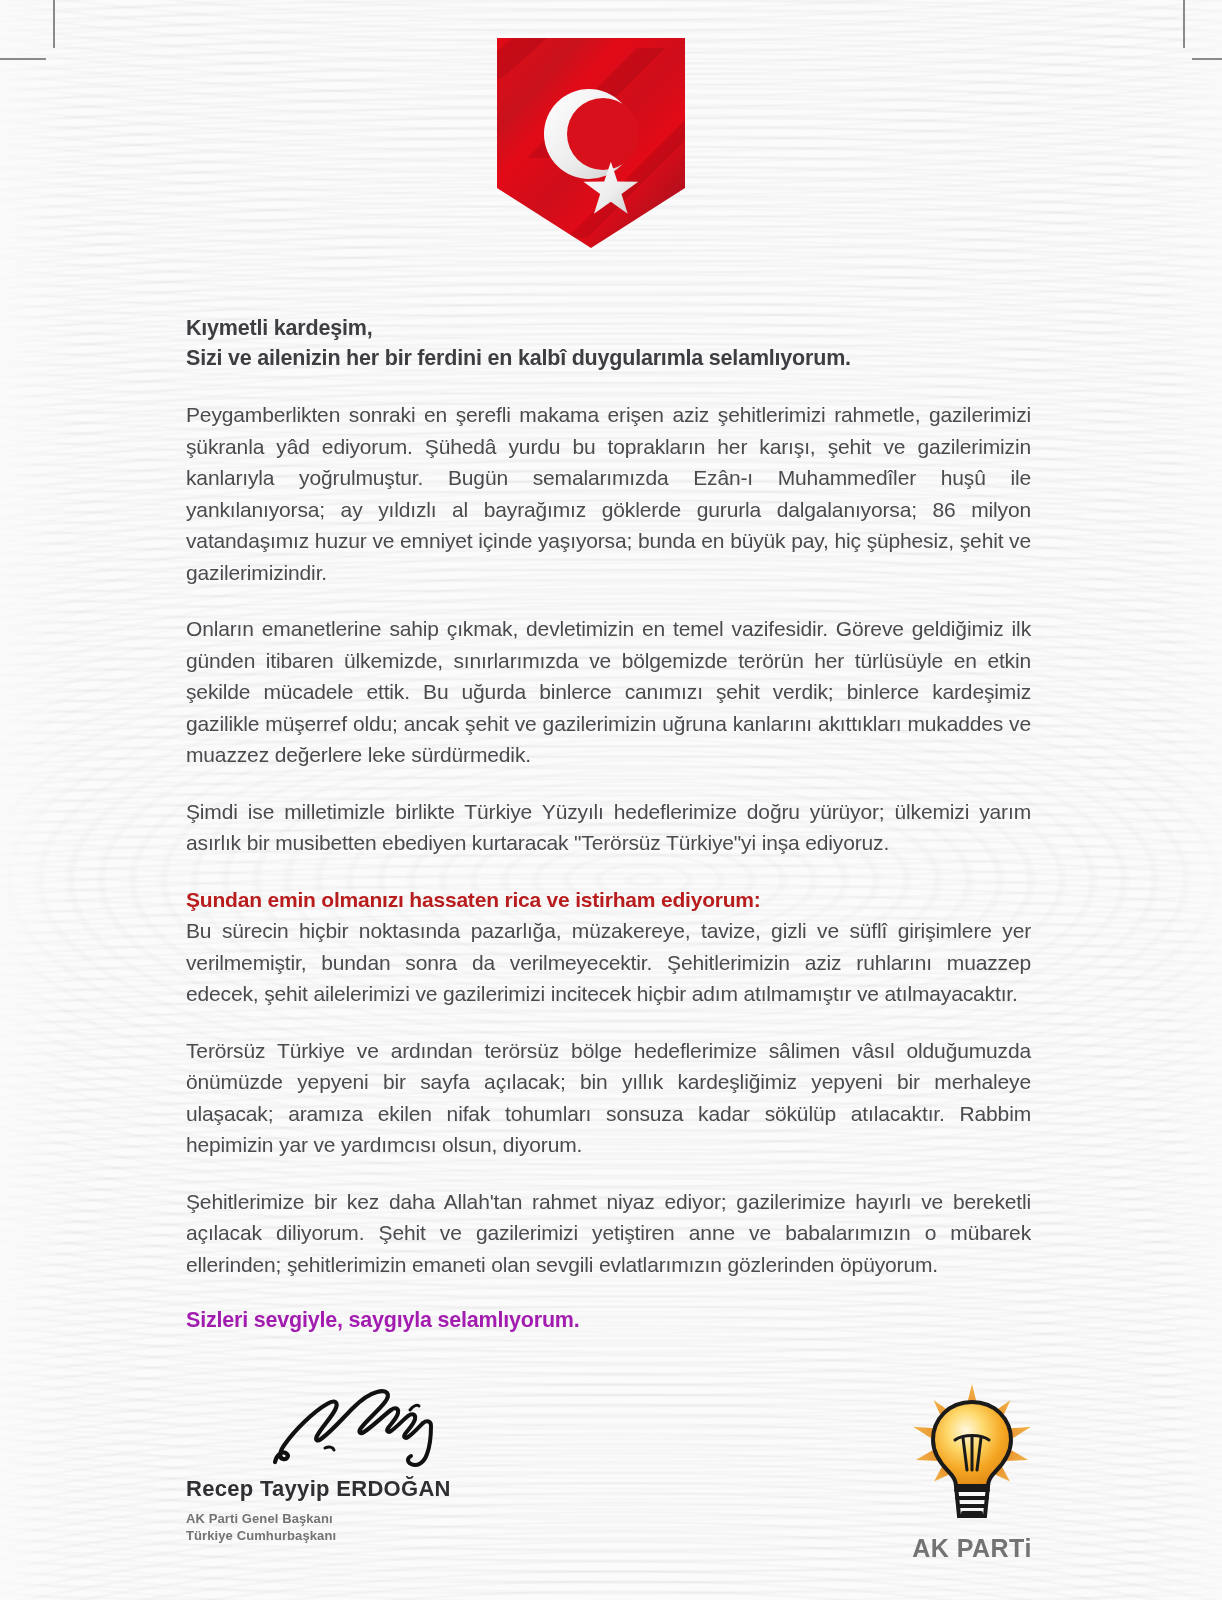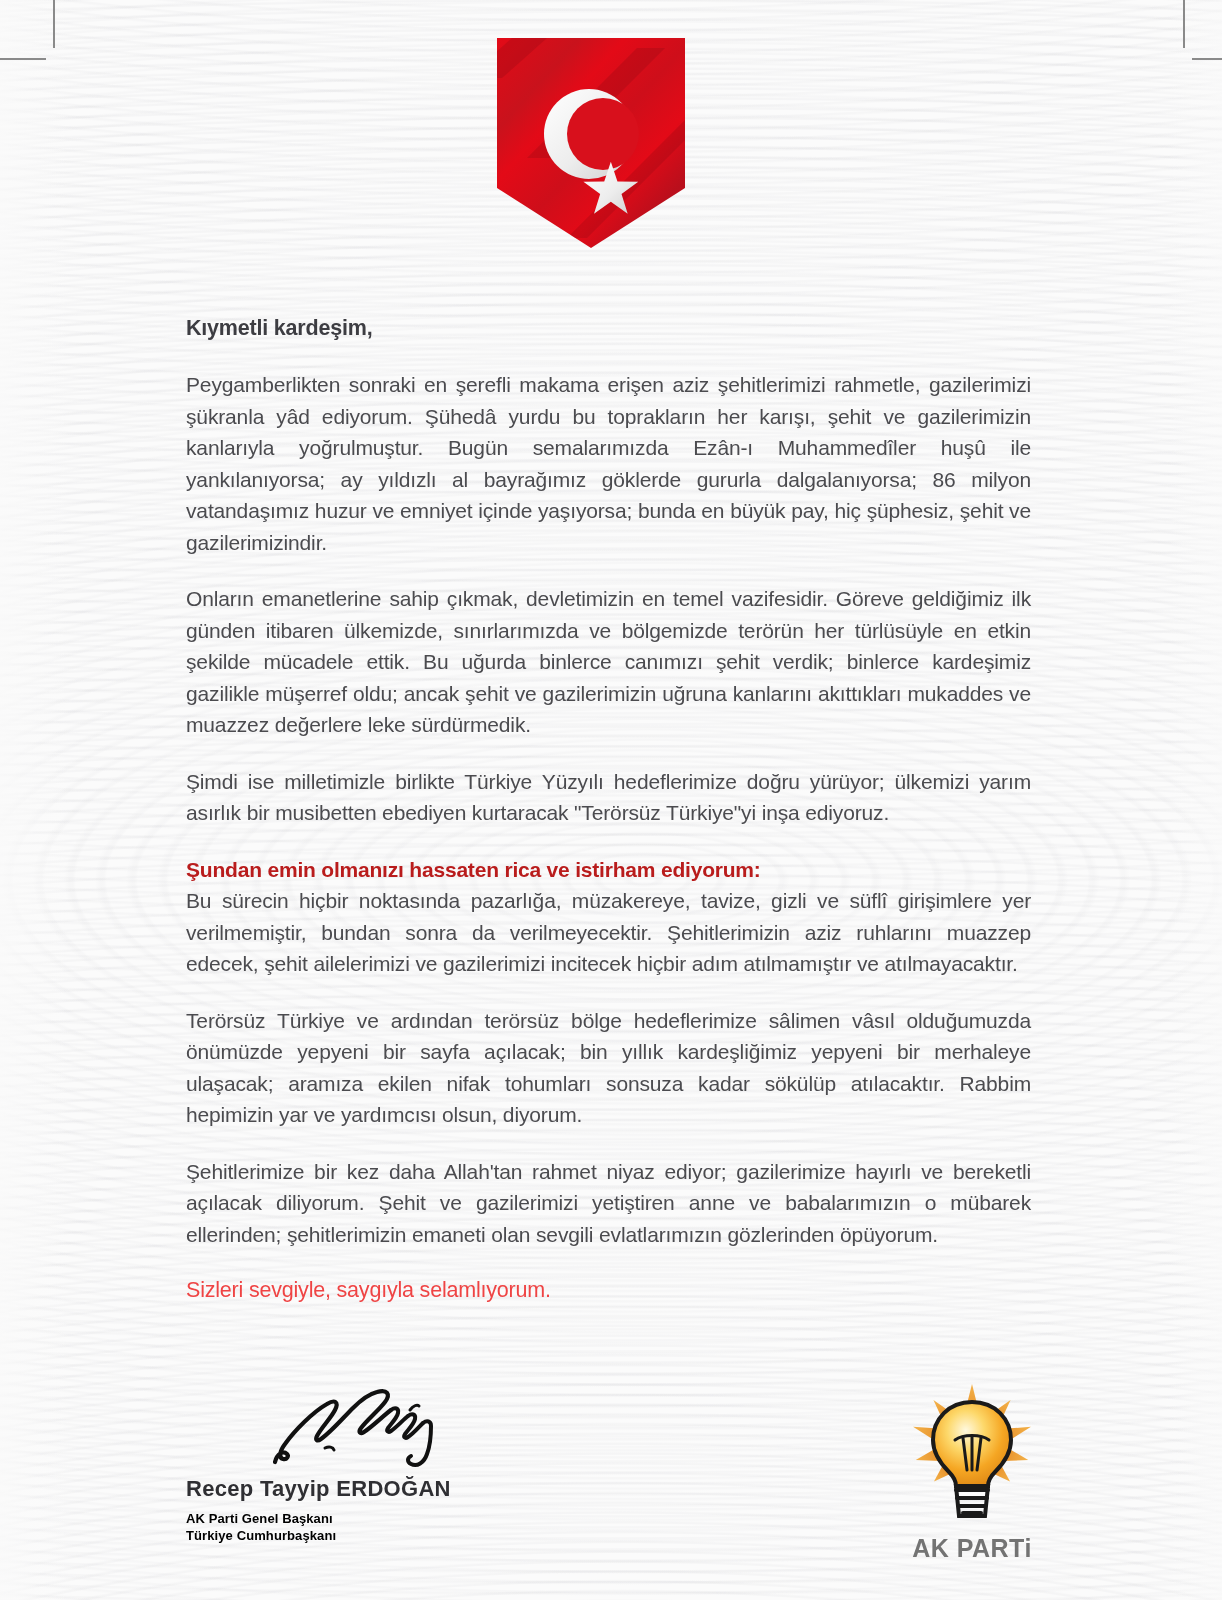--- a/index.html
+++ b/index.html
@@ -108,25 +108,25 @@
   p.para:last-child { margin-bottom: 0; }
   .subhead {
     font-weight: bold;
     font-size: 21px;
     line-height: 31.5px;
     color: #b91c1c;
     display: block;
     letter-spacing: -0.2px;
   }
   .closing {
-    font-weight: normal;
+    font-weight: bold;
     font-size: 21.5px;
     line-height: 30px;
     letter-spacing: -0.2px;
-    color: #ef4444;
+    color: #a21caf;
     margin: 0;
   }
 
   
   .sig-block {
     position: absolute;
     left: 186px;
     top: 1370px;
     width: 360px;
     text-align: left;
@@ -136,21 +136,21 @@
     font-size: 22px;
     font-weight: bold;
     color: #2f2f33;
     letter-spacing: 0.3px;
     margin-top: 6px;
   }
   .sig-titles {
     margin-top: 8px;
     font-size: 13px;
     line-height: 17px;
-    color: #000000;
+    color: #737373;
     font-weight: bold;
     letter-spacing: 0.1px;
   }
 
   
   .logo-block {
     position: absolute;
     left: 872px;
     top: 1378px;
     width: 200px;
@@ -211,20 +211,21 @@
         <circle cx="106" cy="96" r="36" fill="#D8101C"></circle>
       </g>
 
       <path d="M117 128 L124.2 149.4 L146.8 149.6 L128.6 163 L135.3 184.6 L117 171.4 L98.7 184.6 L105.4 163 L87.2 149.6 L109.8 149.4 Z" fill="url(#moonShade)" transform="translate(-3,-5) scale(0.92) translate(10,12)"></path>
     </svg>
   </div>
 
   <div class="letter">
     <div class="salutation">
       <div>Kıymetli kardeşim,</div>
+      <div>Sizi ve ailenizin her bir ferdini en kalbî duygularımla selamlıyorum.</div>
     </div>
 
     <p class="para">Peygamberlikten sonraki en şerefli makama erişen aziz şehitlerimizi rahmetle, gazilerimizi şükranla yâd ediyorum. Şühedâ yurdu bu toprakların her karışı, şehit ve gazilerimizin kanlarıyla yoğrulmuştur. Bugün semalarımızda Ezân-ı Muhammedîler huşû ile yankılanıyorsa; ay yıldızlı al bayrağımız göklerde gururla dalgalanıyorsa; 86 milyon vatandaşımız huzur ve emniyet içinde yaşıyorsa; bunda en büyük pay, hiç şüphesiz, şehit ve gazilerimizindir.</p>
     <p class="para">Onların emanetlerine sahip çıkmak, devletimizin en temel vazifesidir. Göreve geldiğimiz ilk günden itibaren ülkemizde, sınırlarımızda ve bölgemizde terörün her türlüsüyle en etkin şekilde mücadele ettik. Bu uğurda binlerce canımızı şehit verdik; binlerce kardeşimiz gazilikle müşerref oldu; ancak şehit ve gazilerimizin uğruna kanlarını akıttıkları mukaddes ve muazzez değerlere leke sürdürmedik.</p>
     <p class="para">Şimdi ise milletimizle birlikte Türkiye Yüzyılı hedeflerimize doğru yürüyor; ülkemizi yarım asırlık bir musibetten ebediyen kurtaracak "Terörsüz Türkiye"yi inşa ediyoruz.</p>
 
     <p class="para">
       <span class="subhead">Şundan emin olmanızı hassaten rica ve istirham ediyorum:</span>
       <span>Bu sürecin hiçbir noktasında pazarlığa, müzakereye, tavize, gizli ve süflî girişimlere yer verilmemiştir, bundan sonra da verilmeyecektir. Şehitlerimizin aziz ruhlarını muazzep edecek, şehit ailelerimizi ve gazilerimizi incitecek hiçbir adım atılmamıştır ve atılmayacaktır.</span>
     </p>

